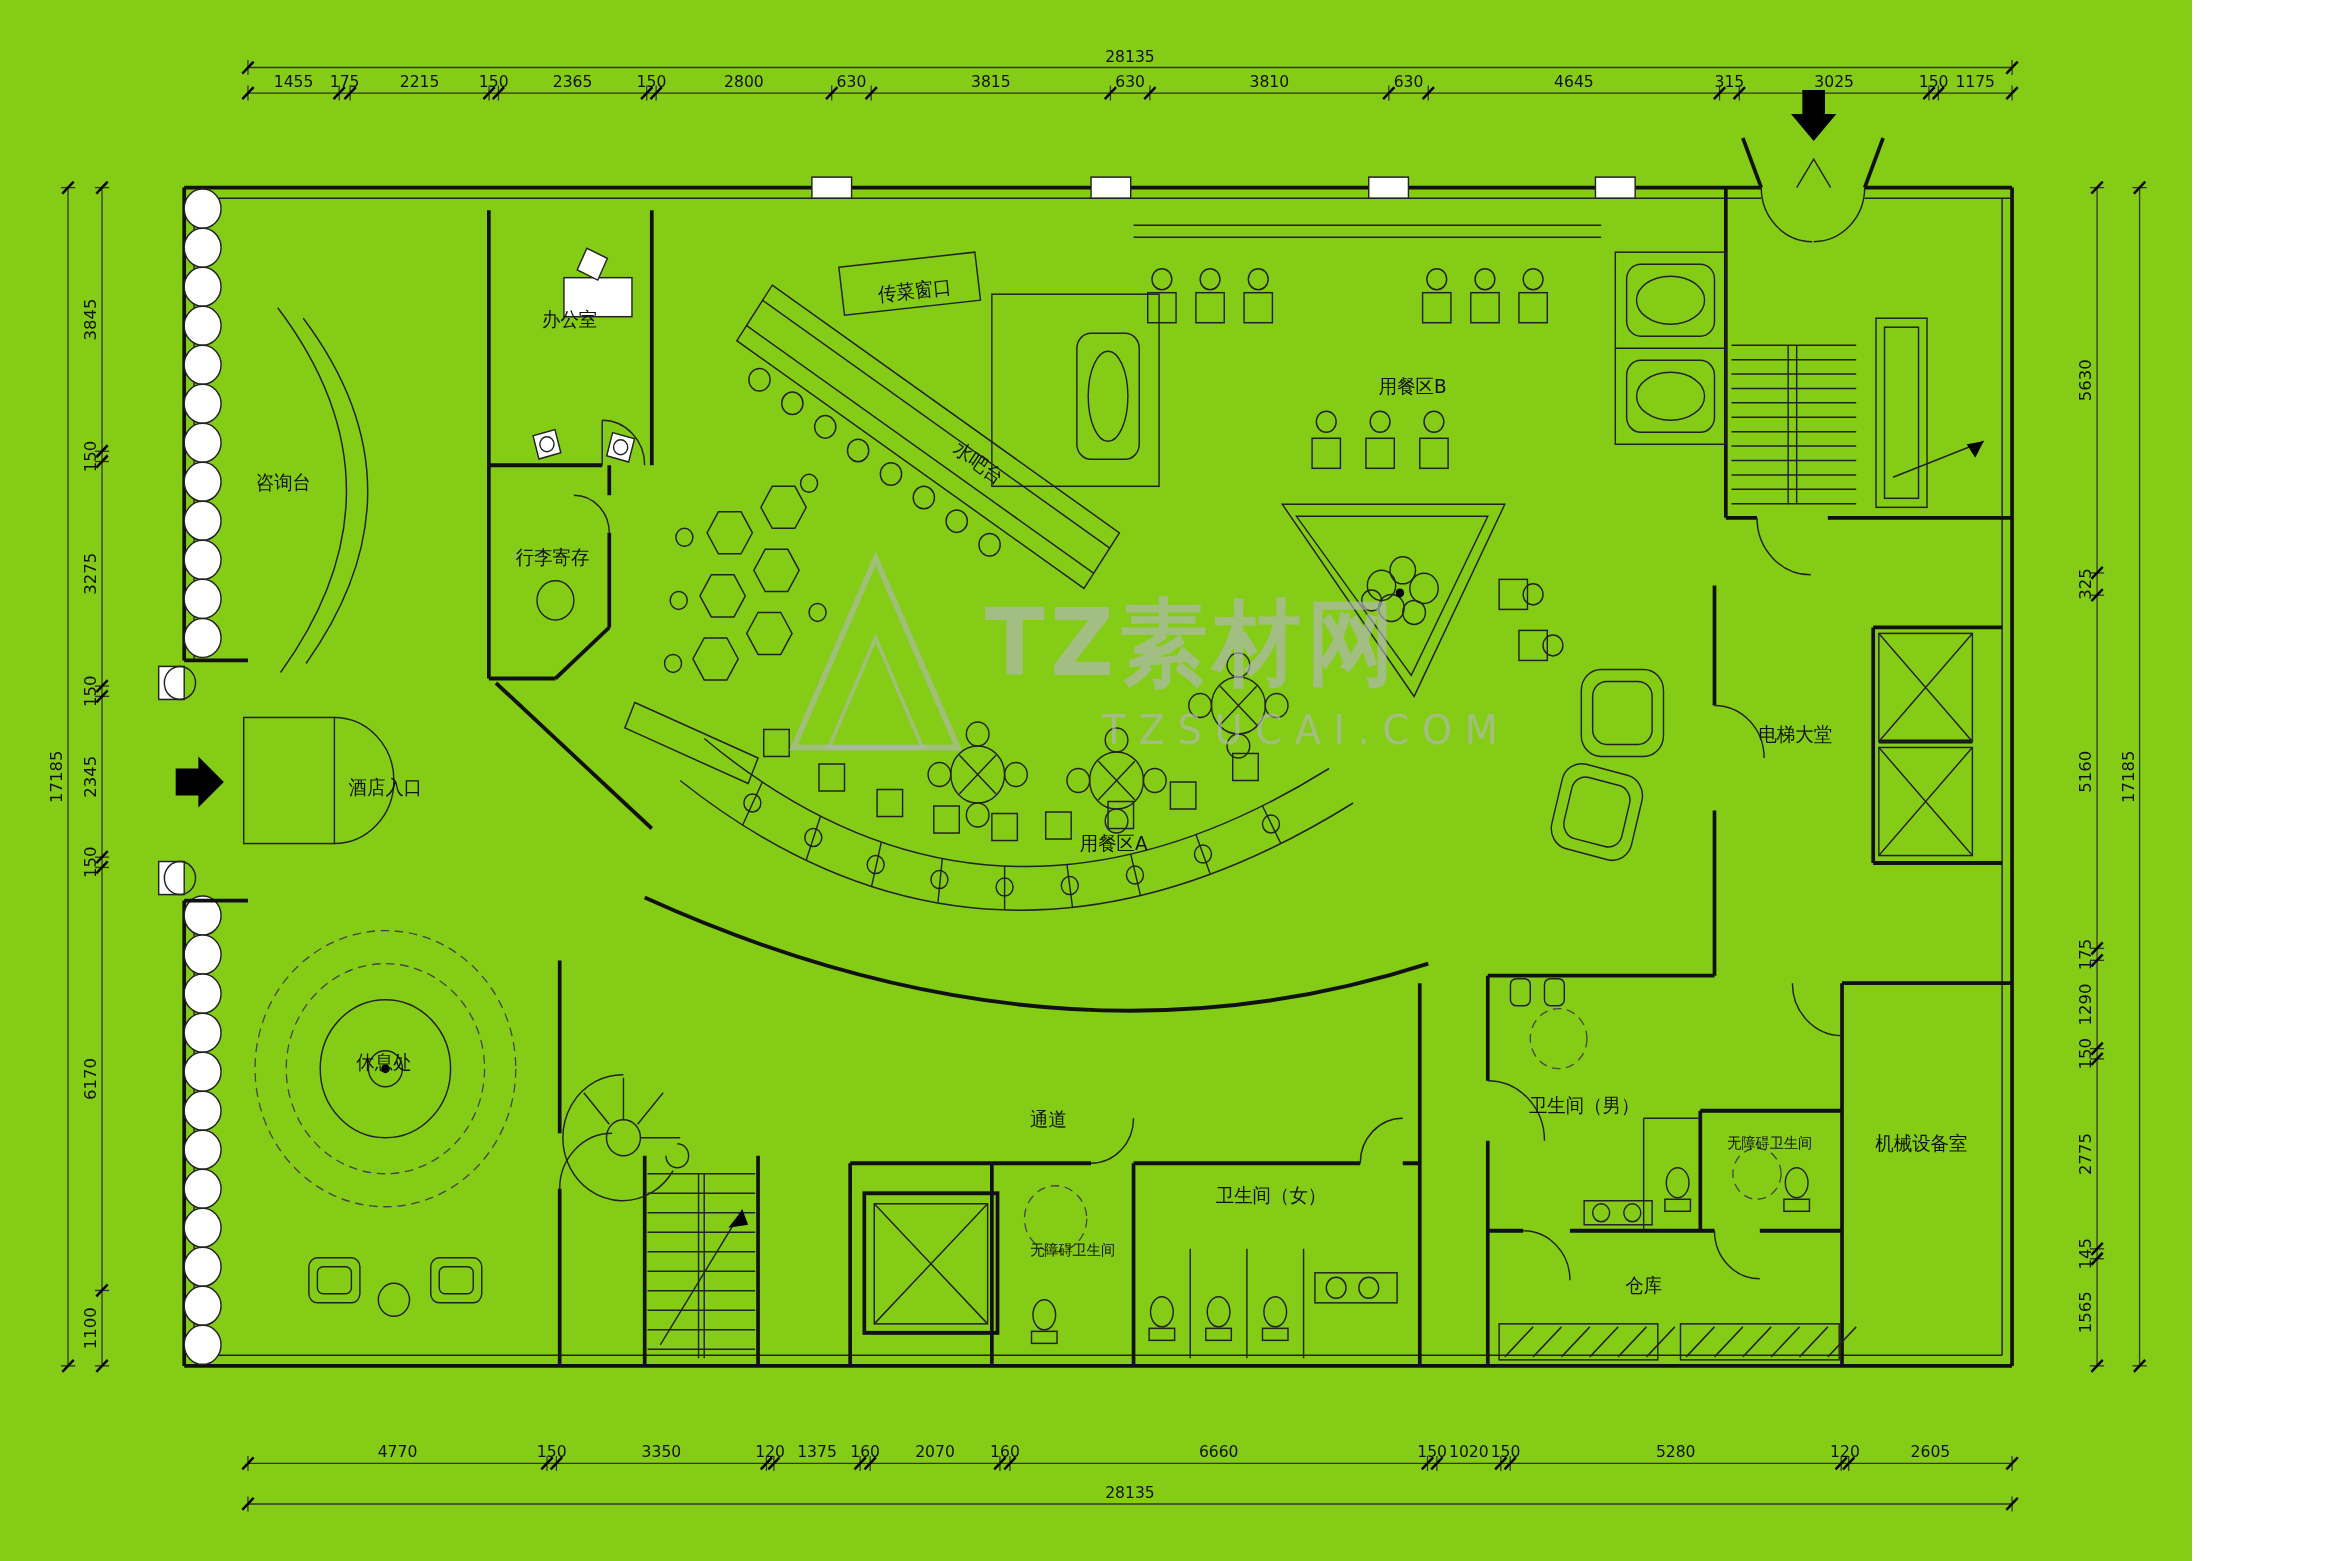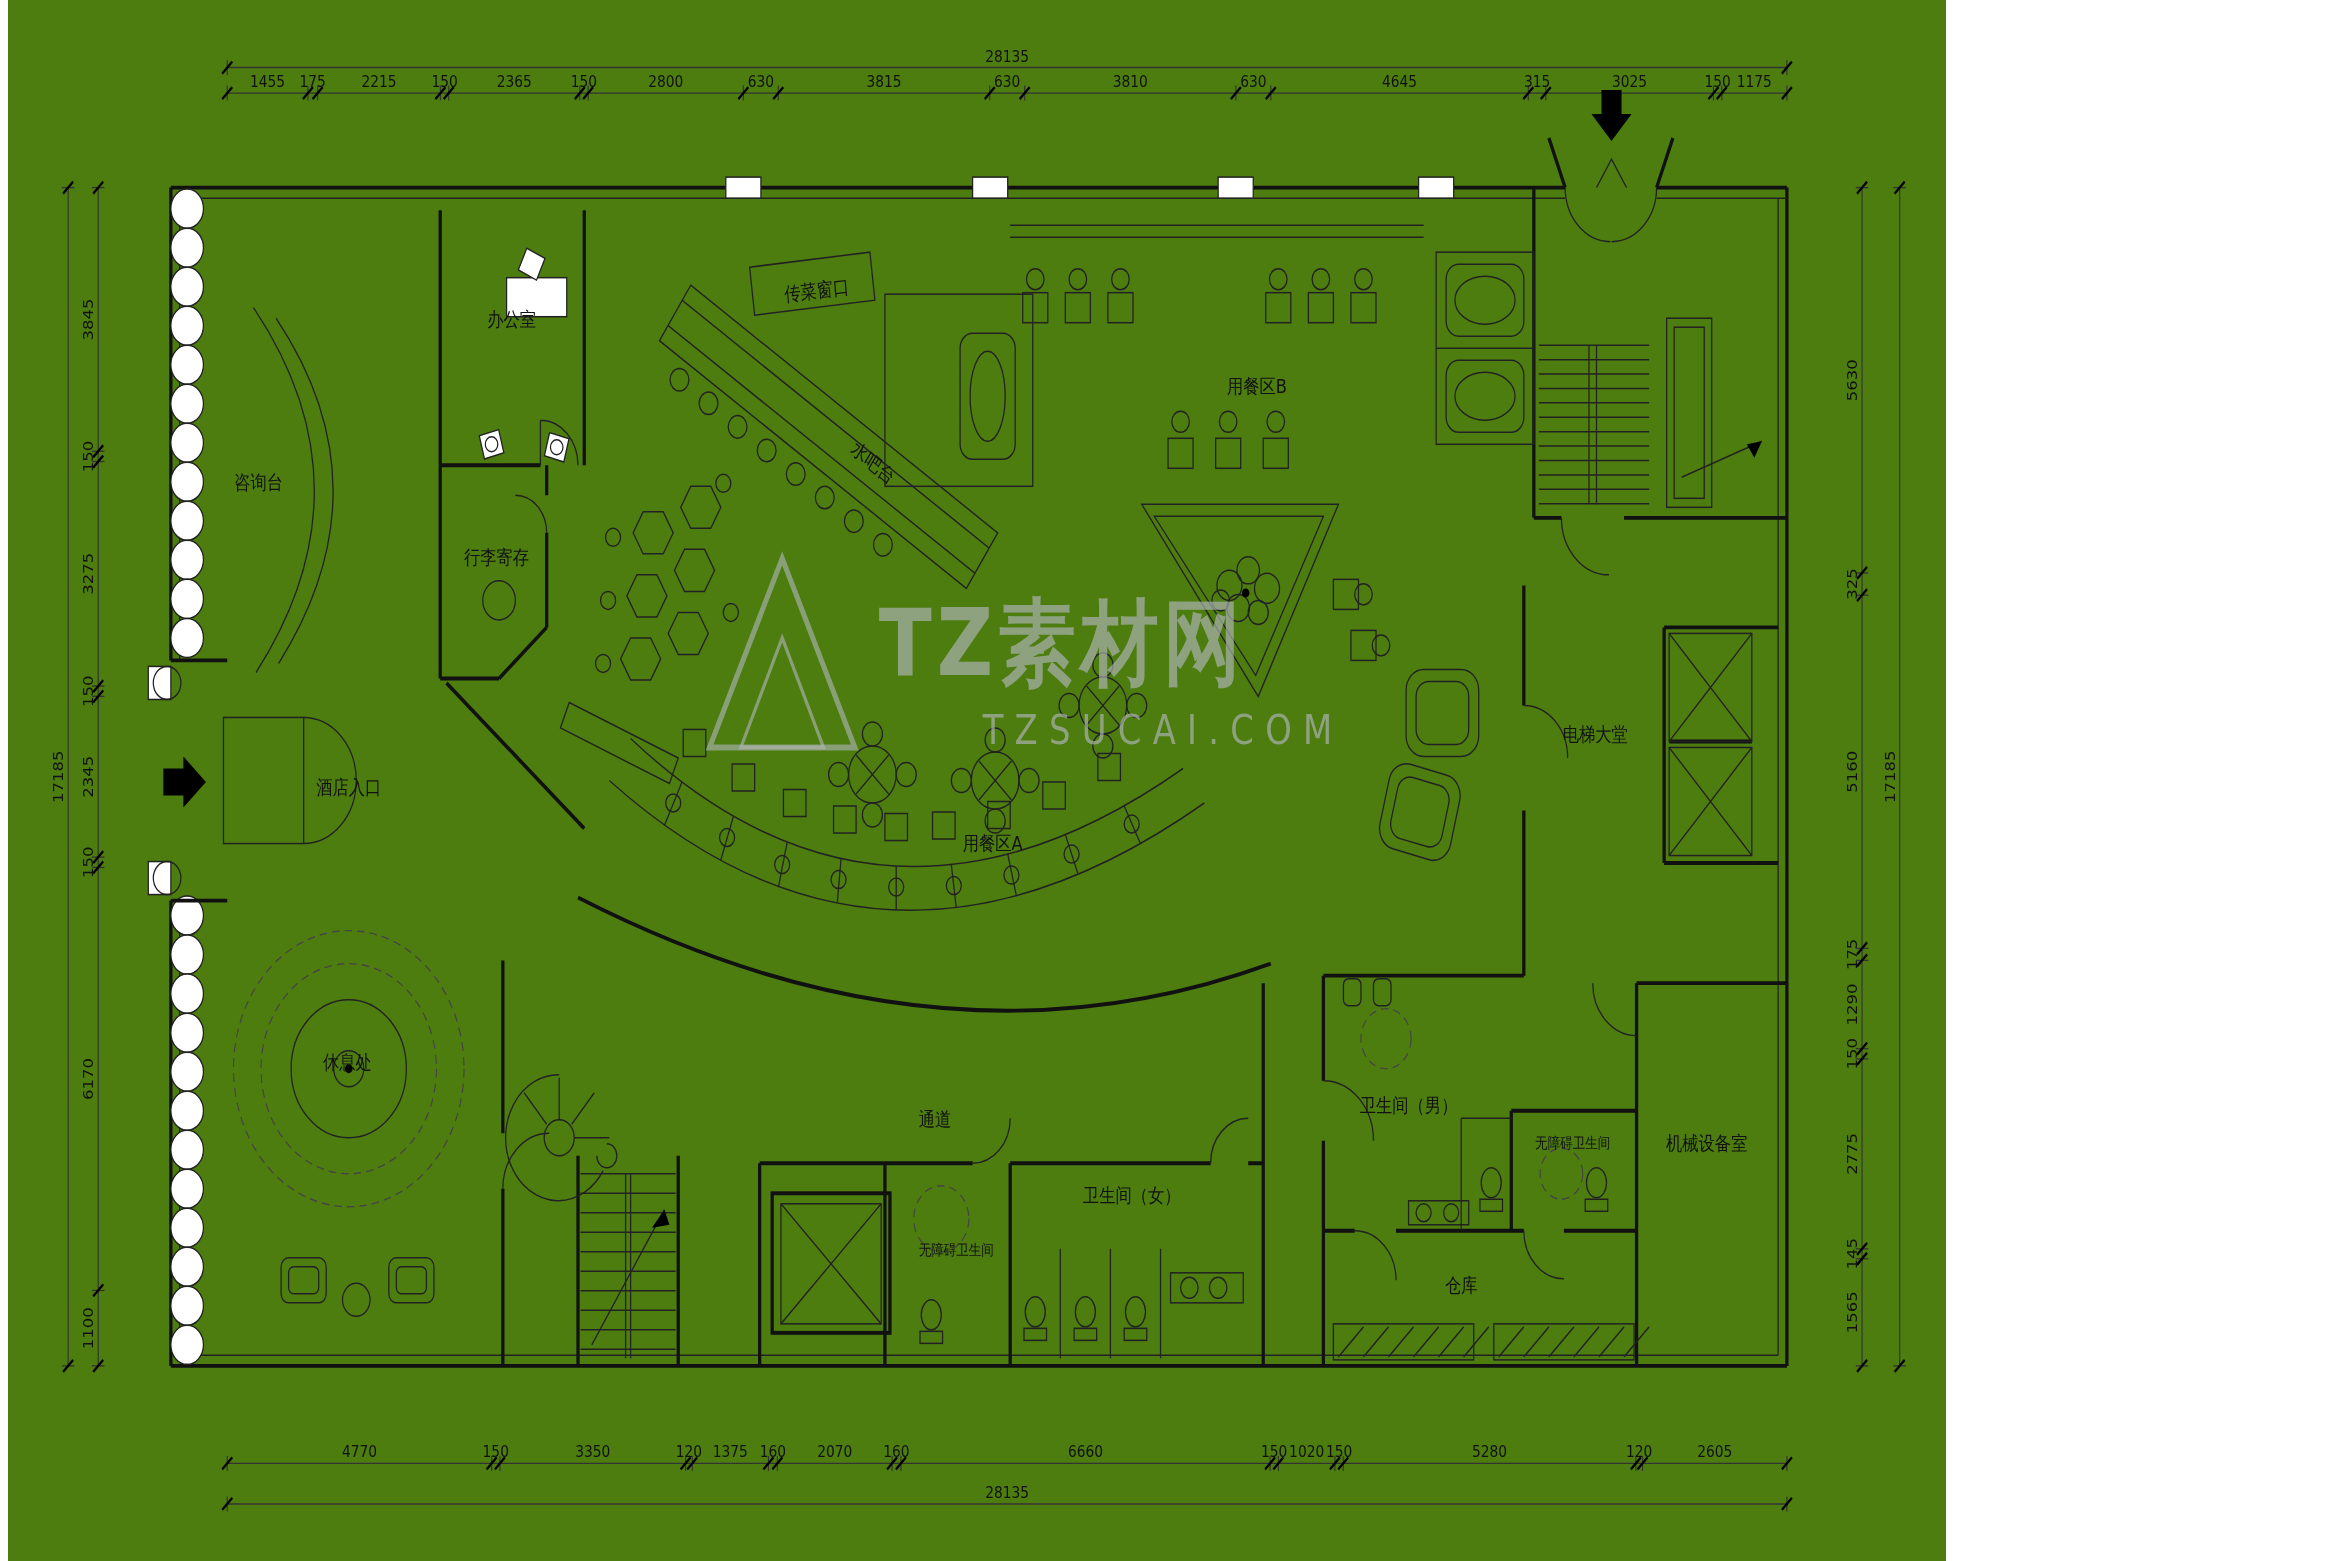--- a/index.html
+++ b/index.html
@@ -1,16 +1,16 @@
 <!DOCTYPE html>
 <html style="font-size:12.5px"><head>
 <meta charset="utf-8">
 <style>
   html,body{margin:0;padding:0;background:#ffffff;}
-  .canvas{width:1938px;height:1561px;background:#4d7c0f;overflow:hidden;position:relative;margin-left:8px;}
+  .canvas{width:2192px;height:1561px;background:#84cc16;overflow:hidden;position:relative;}
   svg{width:100%;height:100%;display:block;}
   .w{stroke:#111;stroke-width:2.6;fill:none;stroke-linecap:butt;}
   .t{stroke:#222;stroke-width:1;fill:none;}
   .f{stroke:#222;stroke-width:1;fill:#fff;}
   .fn{stroke:#222;stroke-width:1;fill:none;}
   .dash{stroke:#444;stroke-width:.9;fill:none;stroke-dasharray:6 4;}
   .dim{stroke:#333;stroke-width:.9;fill:none;}
   .tick{stroke:#000;stroke-width:1.7;}
   .dimtxt{font:11px "DejaVu Sans","Liberation Sans",sans-serif;fill:#111;}
   .lbl{font:13px "DejaVu Sans","Liberation Sans",sans-serif;fill:#111;text-anchor:middle;}

